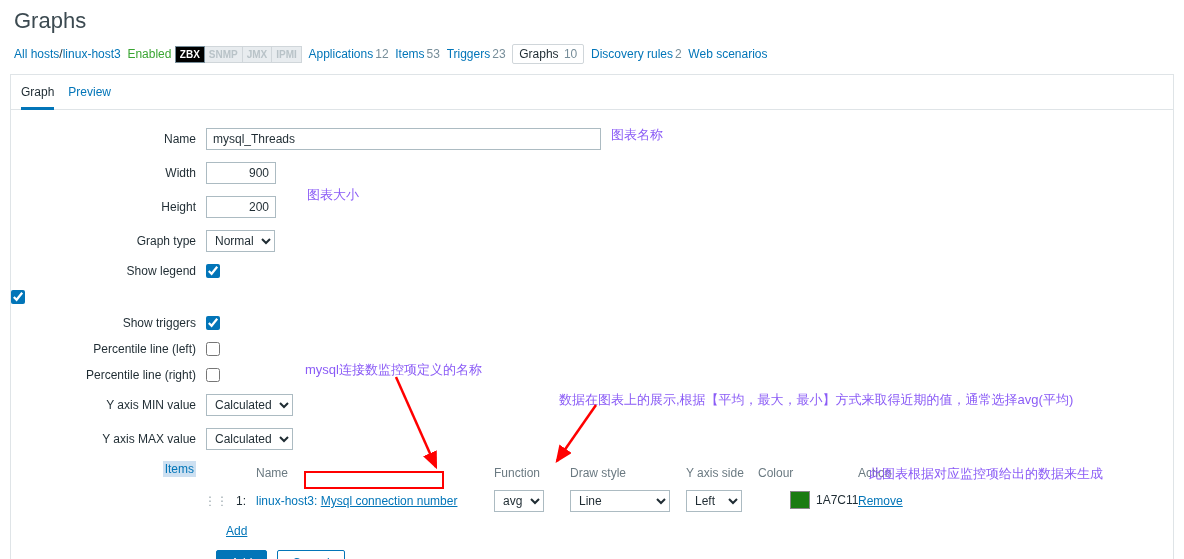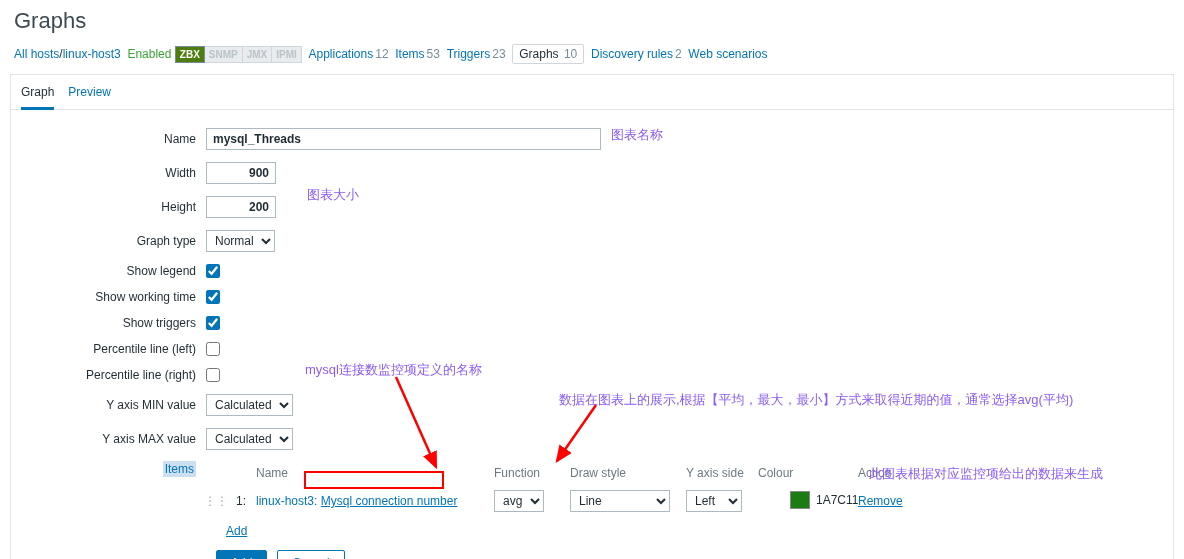--- a/index.html
+++ b/index.html
@@ -5,31 +5,31 @@
 * { box-sizing: border-box; margin: 0; padding: 0; font-family: Arial, "Helvetica Neue", Helvetica, sans-serif; }
 body { background: #fff; font-size: 12px; color: #1f2c33; width: 1184px; }
 .page-title { font-size: 22px; font-weight: 400; color: #3c4a51; padding: 8px 14px 10px; }
 .nav-row { display: flex; align-items: center; padding: 0 14px 10px; font-size: 12px; flex-wrap: wrap; }
 .nav-row a { color: #0275b8; text-decoration: none; }
 .sep { color: #1f2c33; }
 .enabled { color: #3aa533; }
 .badges { display: inline-flex; gap: 0; }
 .badge { font-size: 10px; font-weight: bold; padding: 2px 4px; color: #b9c3c8; background: #e8ecef; border:1px solid #d0d6da; border-left:none; }
 .badge:first-child { border-left:1px solid #d0d6da; }
-.badge.zbx { background: #4d7c0f; color: #fff; border-color:#768d99; }
+.badge.zbx { background: #000000; color: #fff; border-color:#768d99; }
 .nav-link-count { color: #768d99; margin-left: 2px; }
 .nav-tab-active { color:#1f2c33; border:1px solid #d0d6da; padding:2px 6px; border-radius:2px; background:#fff; }
 .content { border:1px solid #dfe4e7; margin: 0 10px 14px; padding-bottom: 18px; position: relative; }
 .tabs { display:flex; gap: 14px; padding: 10px 10px 0 10px; border-bottom:1px solid #dfe4e7; }
 .tab { padding-bottom: 8px; color:#0275b8; cursor: pointer; font-size:12px; }
 .tab.active { color:#1f2c33; border-bottom:3px solid #0275b8; margin-bottom:-1px;text-align:right; }
 .form-area { padding: 18px 0 10px; }
 .form-row { display:flex; align-items:center; margin-bottom: 12px; }
 .form-label { width: 195px; text-align:right; padding-right:10px; color:#1f2c33; font-size:12px; }
-.text-input { border:1px solid #acbbc2; padding:3px 6px; font-size:12px; color:#1f2c33; background:#fff;font-weight:bold; }
+.text-input { border:1px solid #acbbc2; padding:3px 6px; font-size:12px; color:#1f2c33; background:#fff; }
 .text-input.w-wide { width: 395px; }
 .text-input.w-num { width: 70px; text-align:right; }
 select { border:1px solid #acbbc2; padding:2px 4px; font-size:12px; background:#fff; color:#1f2c33; }
 input[type=checkbox] { width:14px; height:14px; accent-color:#0275b8; }
 .items-label { background:#cde0f1; color:#0275b8; padding:1px 2px; }
 .items-header { display:flex; color:#6b7a82; font-size:12px; padding: 4px 0 6px; }
 .col-handle { width:20px; }
 .col-idx { width:20px; text-align:right; }
 .col-name { width:248px; padding-left:10px; }
 .col-func { width:76px; }
@@ -113,21 +113,20 @@
       <div class="form-label">Graph type</div>
       <select><option>Normal</option></select>
     </div>
 
     <div class="form-row">
       <div class="form-label">Show legend</div>
       <input type="checkbox" checked="" style="">
     </div>
 
     <div class="form-row">
-      <div class="form-label">Show working time</div>
       <input type="checkbox" checked="" style="">
     </div>
 
     <div class="form-row">
       <div class="form-label">Show triggers</div>
       <input type="checkbox" checked="" style="">
     </div>
 
     <div class="form-row">
       <div class="form-label">Percentile line (left)</div>

